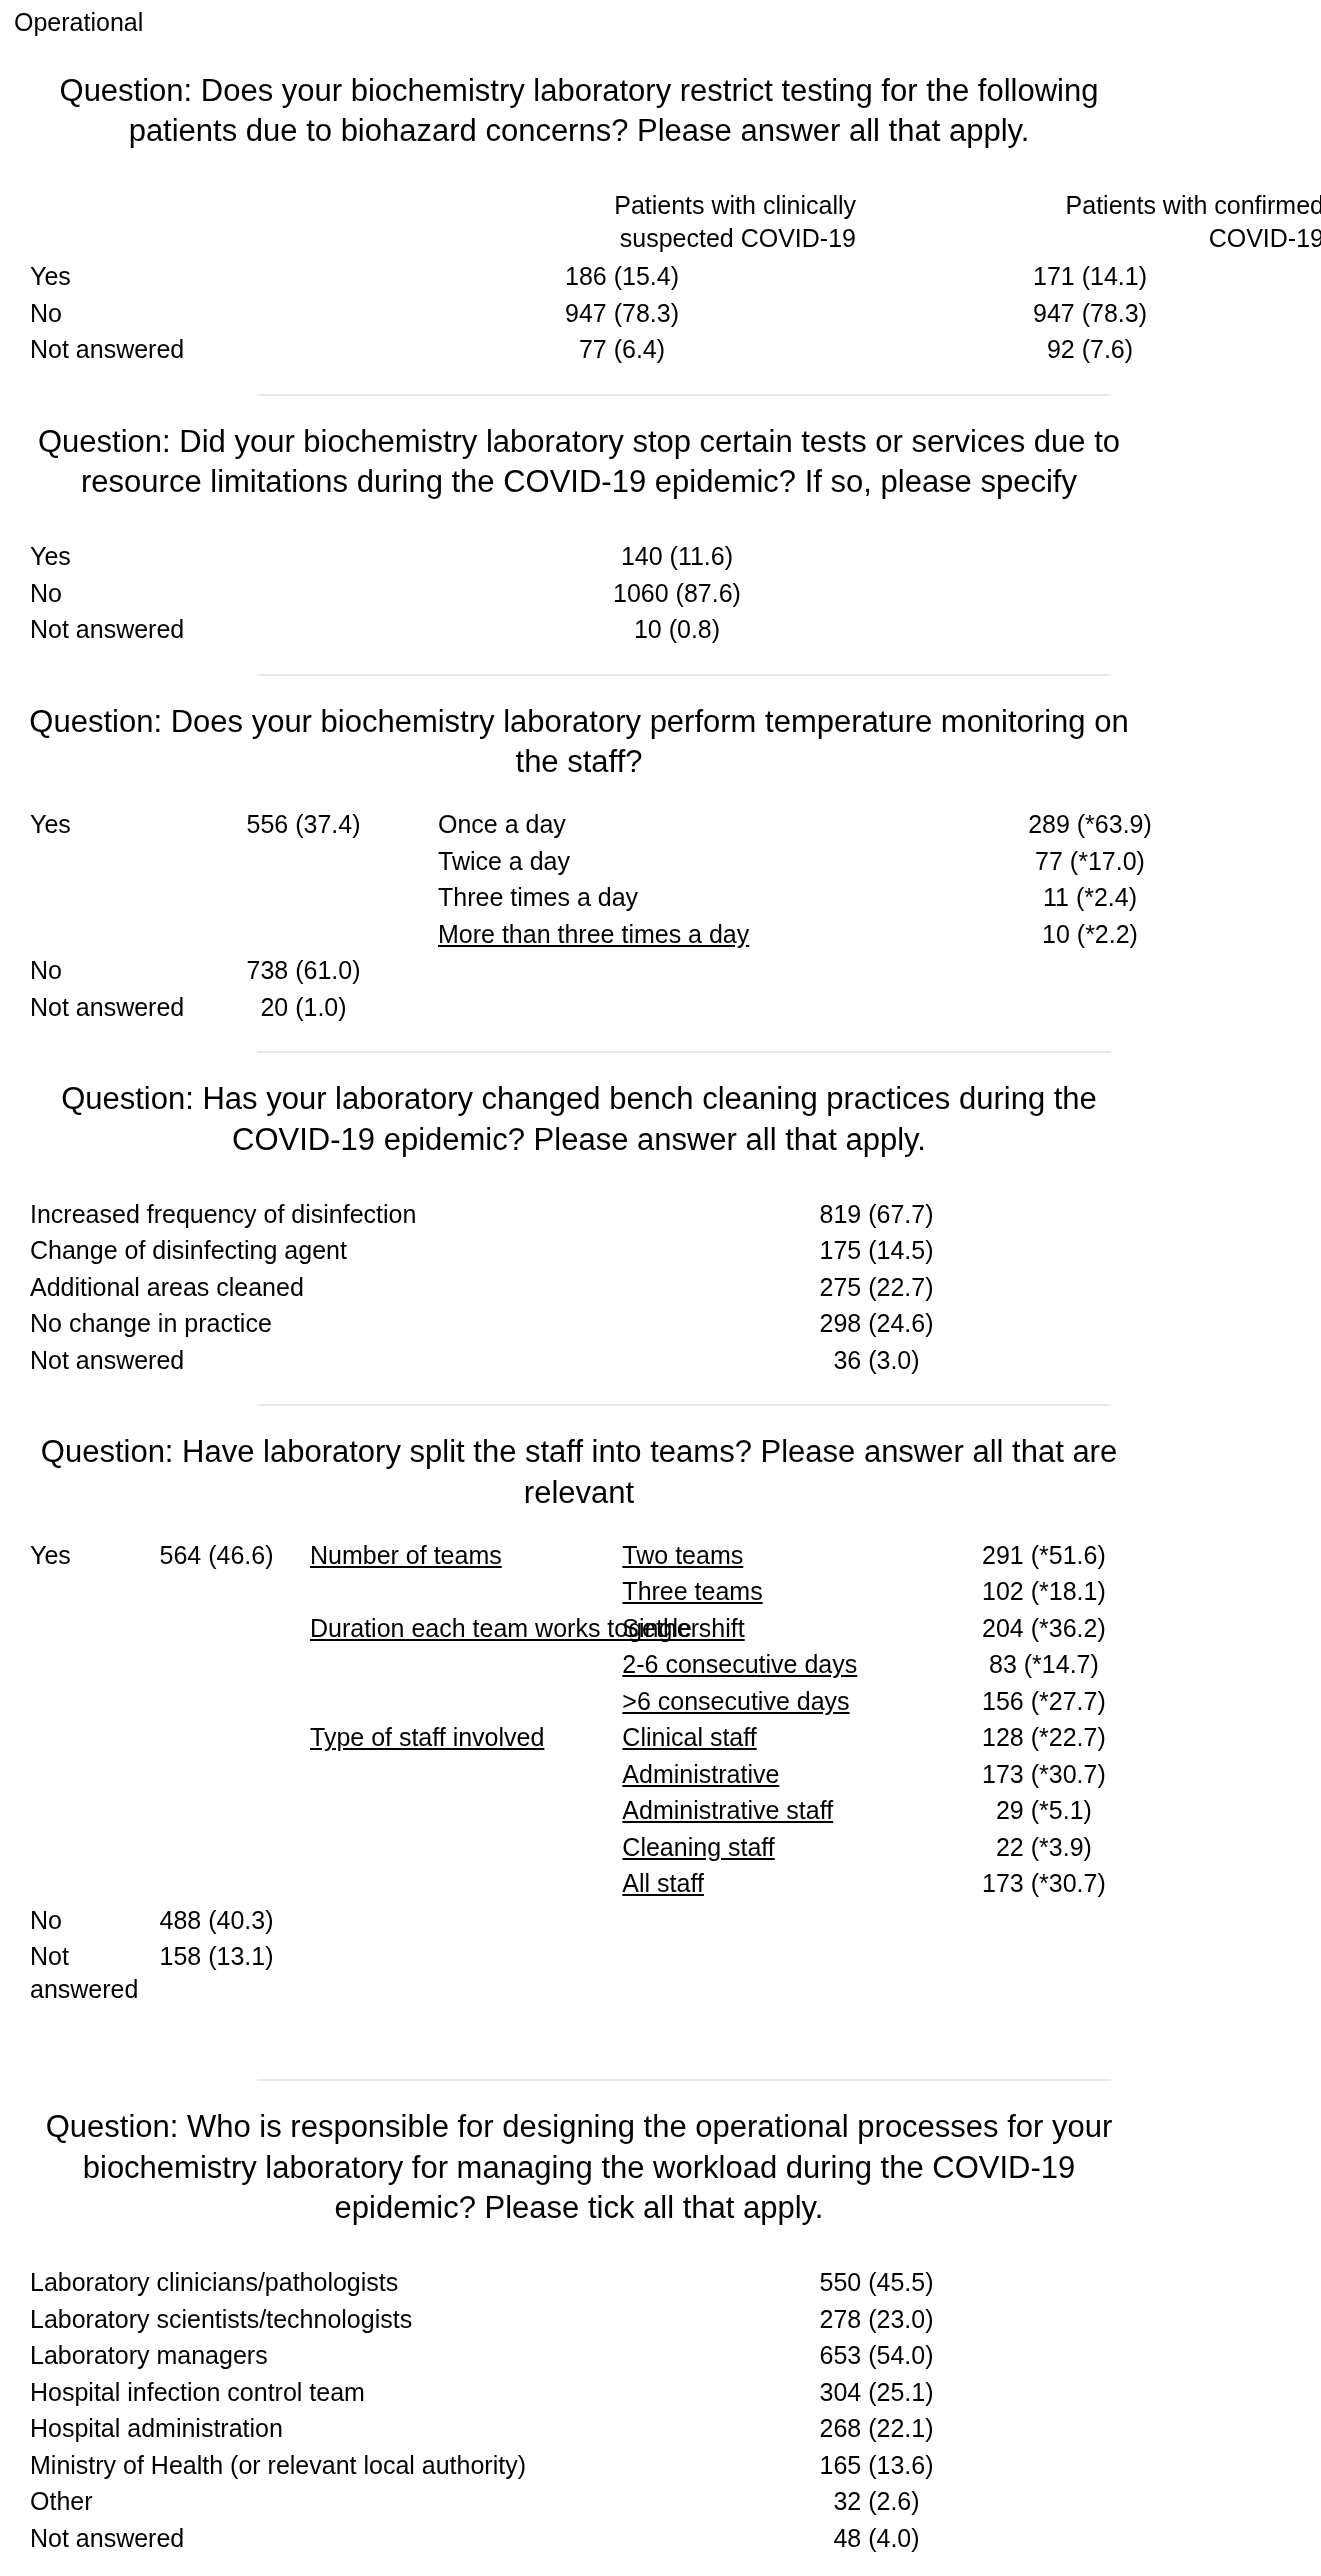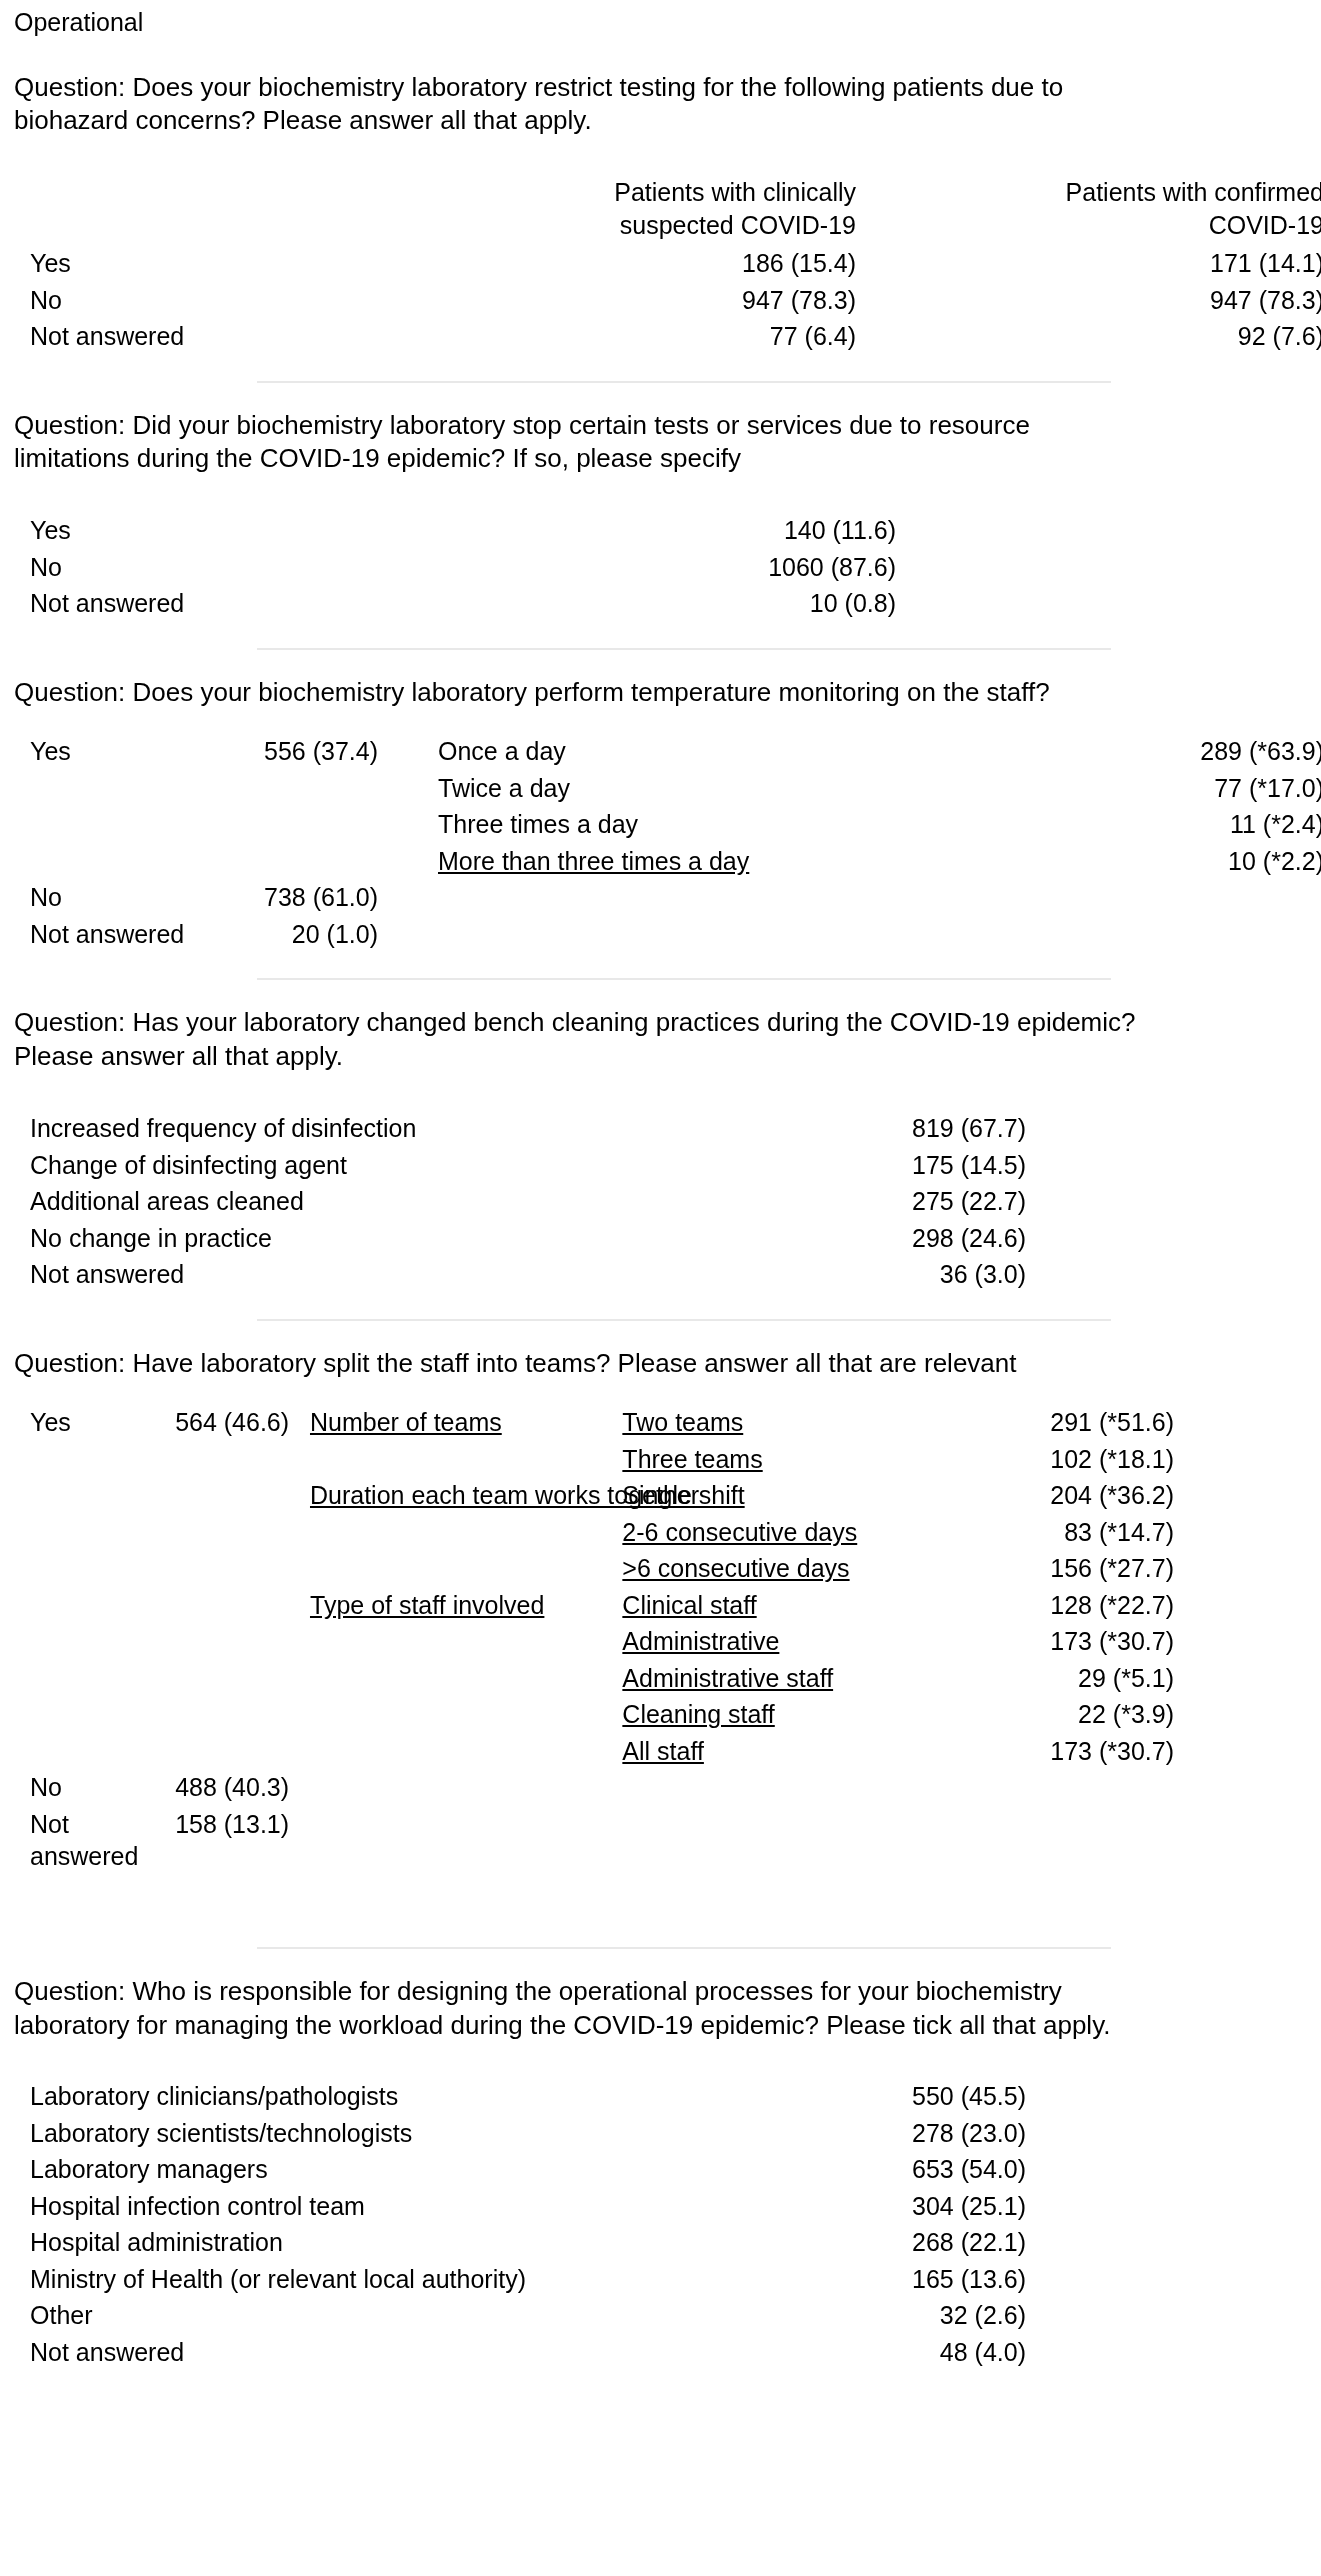--- a/index.html
+++ b/index.html
@@ -20,24 +20,25 @@
     box-sizing: border-box;
     padding: 6px 14px 10px 14px;
     position: relative;
   }
   .section-title {
     font-size: 25px;
     font-weight: 400;
     margin: 0 0 32px 0;
   }
   .question {
-    font-size: 26px;
+    font-size: 31px;
     font-weight: 400;
     margin: 0 14px 10px 0;
     max-width: 1175px;
+    text-align: center;
   }
 
   table.tbl {
     width: 100%;
     border-collapse: collapse;
     table-layout: fixed;
     font-size: 25px;
     margin-left: 16px;
   }
   table.tbl td, table.tbl th {
@@ -45,21 +46,21 @@
     vertical-align: top;
     font-weight: 400;
     border: none;
   }
   .hdr-cell {
     text-align: right;
     padding-bottom: 4px !important;
     font-weight: 400;
   }
   .lbl { text-align: left; }
-  .val { text-align: right; }
+  .val { text-align: center; }
 
   
   .divider {
     border: none;
     border-top: 2px solid #e8e8e8;
     margin: 26px 0 26px 0;
     width: 854px;
     margin-left: 243px;
   }
   .spacer-sm { height: 14px; }

